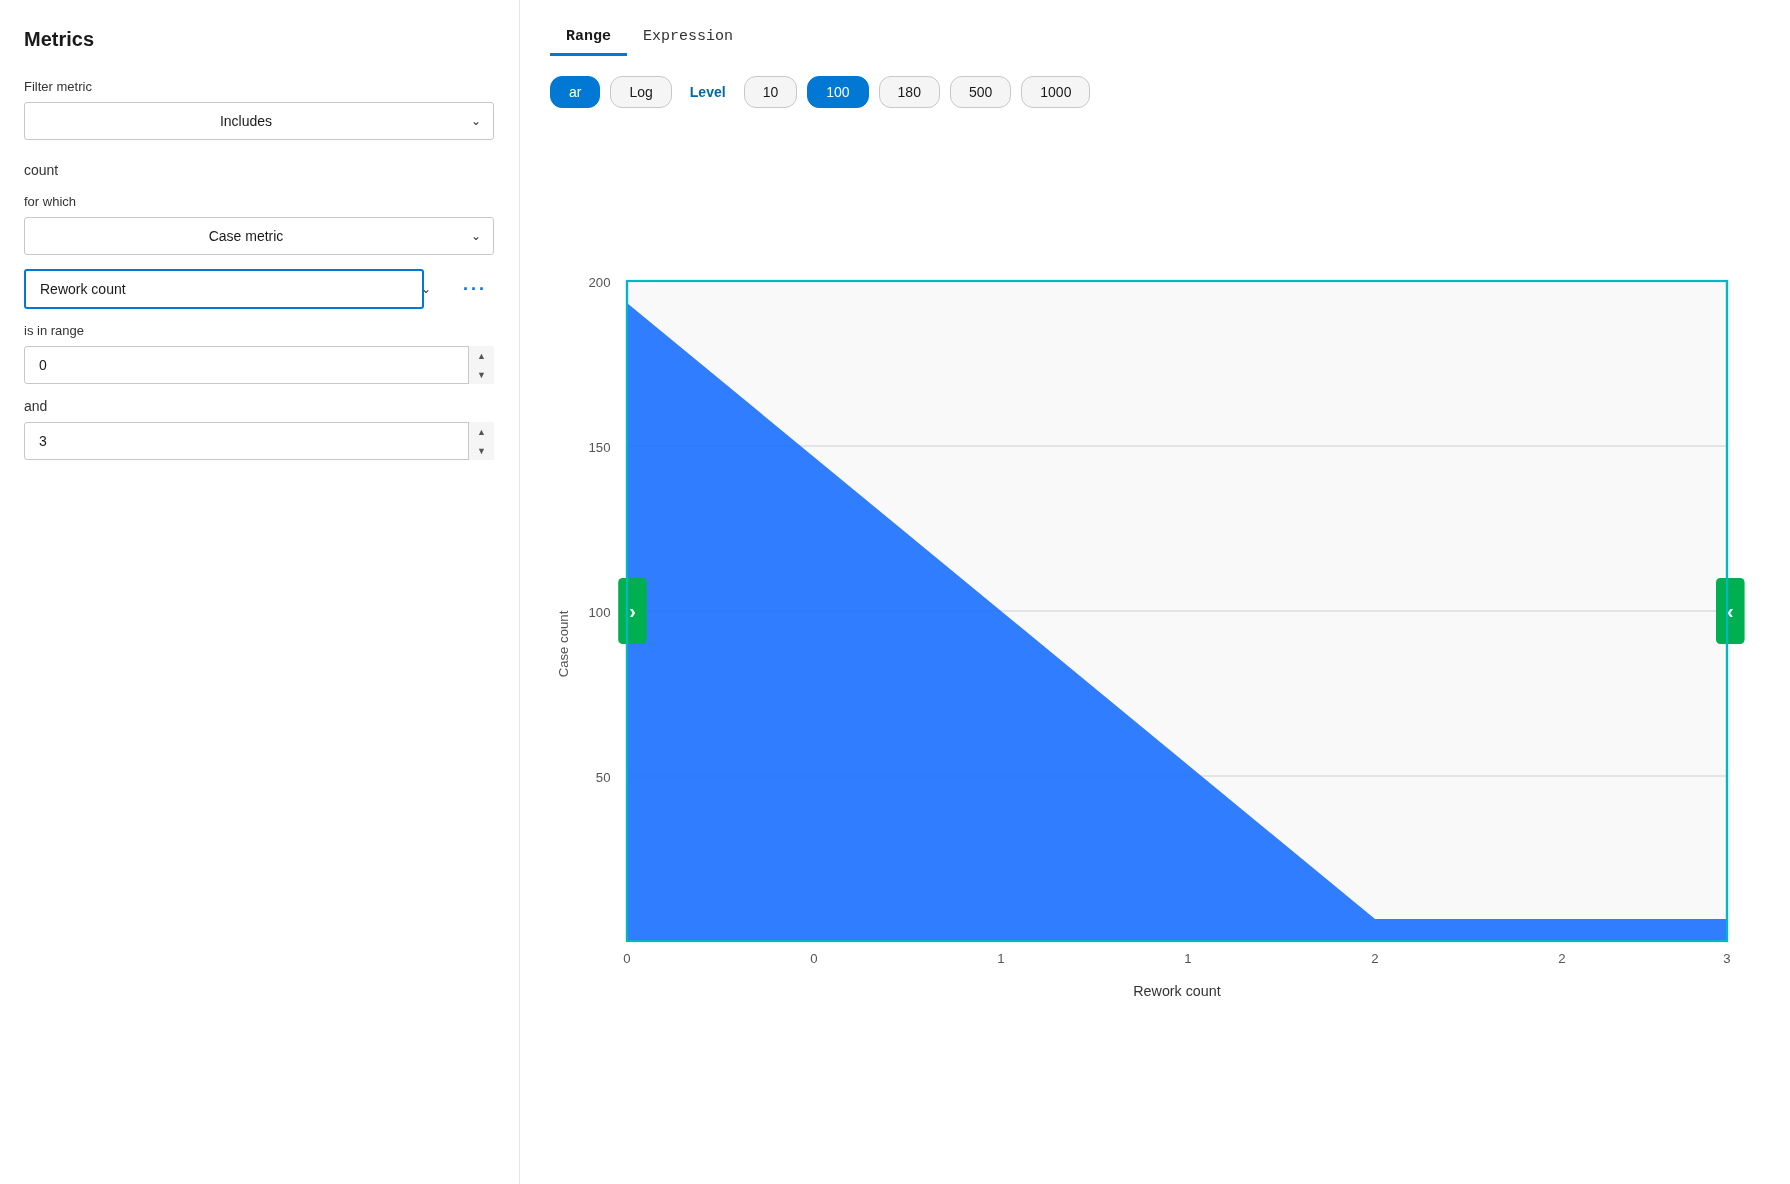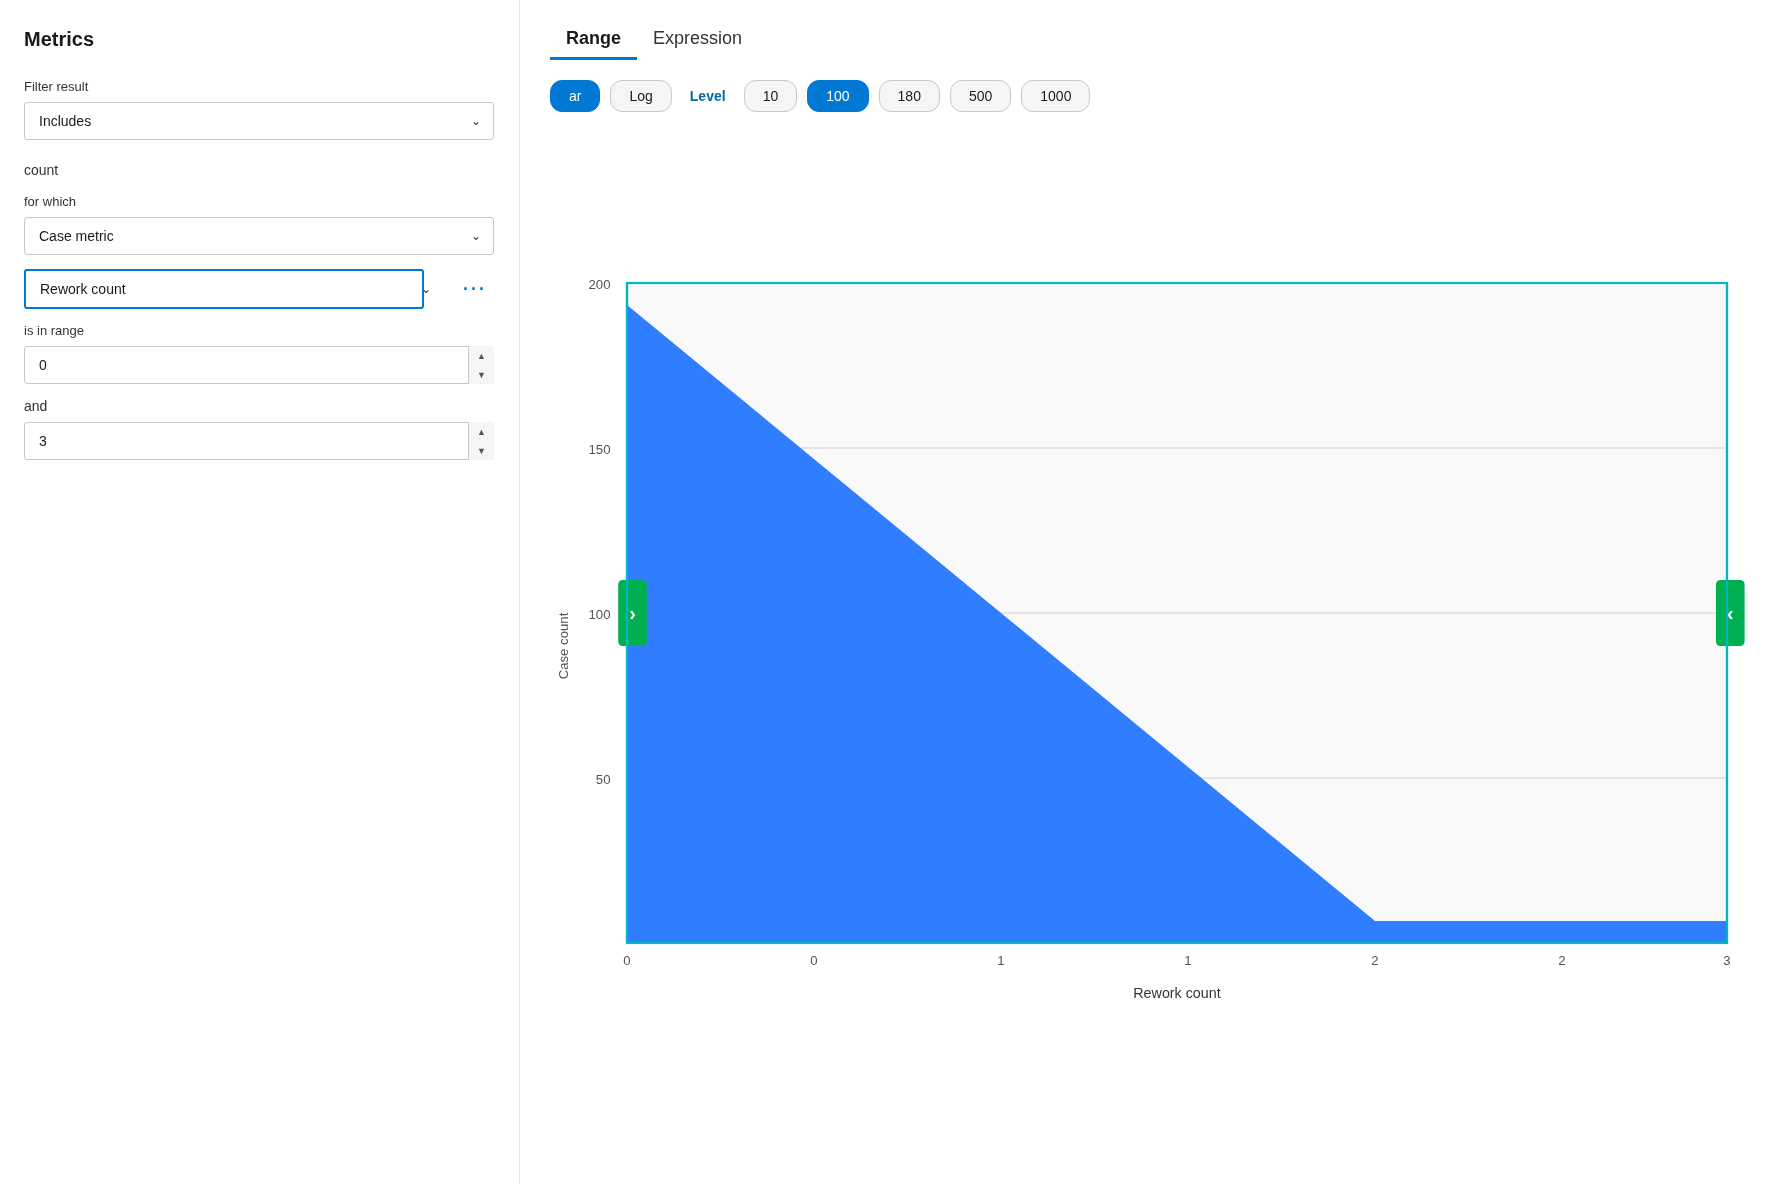--- a/index.html
+++ b/index.html
@@ -46,20 +46,21 @@
       width: 100%;
       max-width: 470px;
       padding: 10px 40px 10px 14px;
       border: 1px solid #c8c8c8;
       border-radius: 3px;
       background: #fff;
       font-size: 14px;
       appearance: none;
       cursor: pointer;
       color: #1a1a1a;
+      text-align: center;
     }
 
     .chevron-icon {
       position: absolute;
       right: 14px;
       top: 50%;
       transform: translateY(-50%);
       pointer-events: none;
       font-size: 12px;
       color: #333;
@@ -169,24 +170,25 @@
     .tabs {
       display: flex;
       gap: 0;
       border-bottom: none;
       margin-bottom: 20px;
     }
 
     .tab {
       padding: 8px 16px;
       cursor: pointer;
-      font-size: 18px;
+      font-size: 15px;
       color: #333;
       border-bottom: 3px solid transparent;
       font-weight: 400;
+      font-family: Liberation Mono, monospace;
     }
 
     .tab.active {
       font-weight: 600;
       color: #1a1a1a;
       border-bottom: 3px solid #0078d4;
     }
 
     
     .toolbar {
@@ -257,21 +259,21 @@
       fill: #1a6fff;
       opacity: 0.9;
     }
   </style>
 </head>
 <body>
 
 <div class="left-panel">
   <div class="panel-title">Metrics</div>
 
-  <div class="field-label">Filter result</div>
+  <div class="field-label">Filter metric</div>
   <div class="select-wrapper">
     <select class="select-box">
       <option>Includes</option>
     </select>
     <span class="chevron-icon">⌄</span>
   </div>
 
   <div class="static-text">count</div>
 
   <div class="field-label">for which</div>

